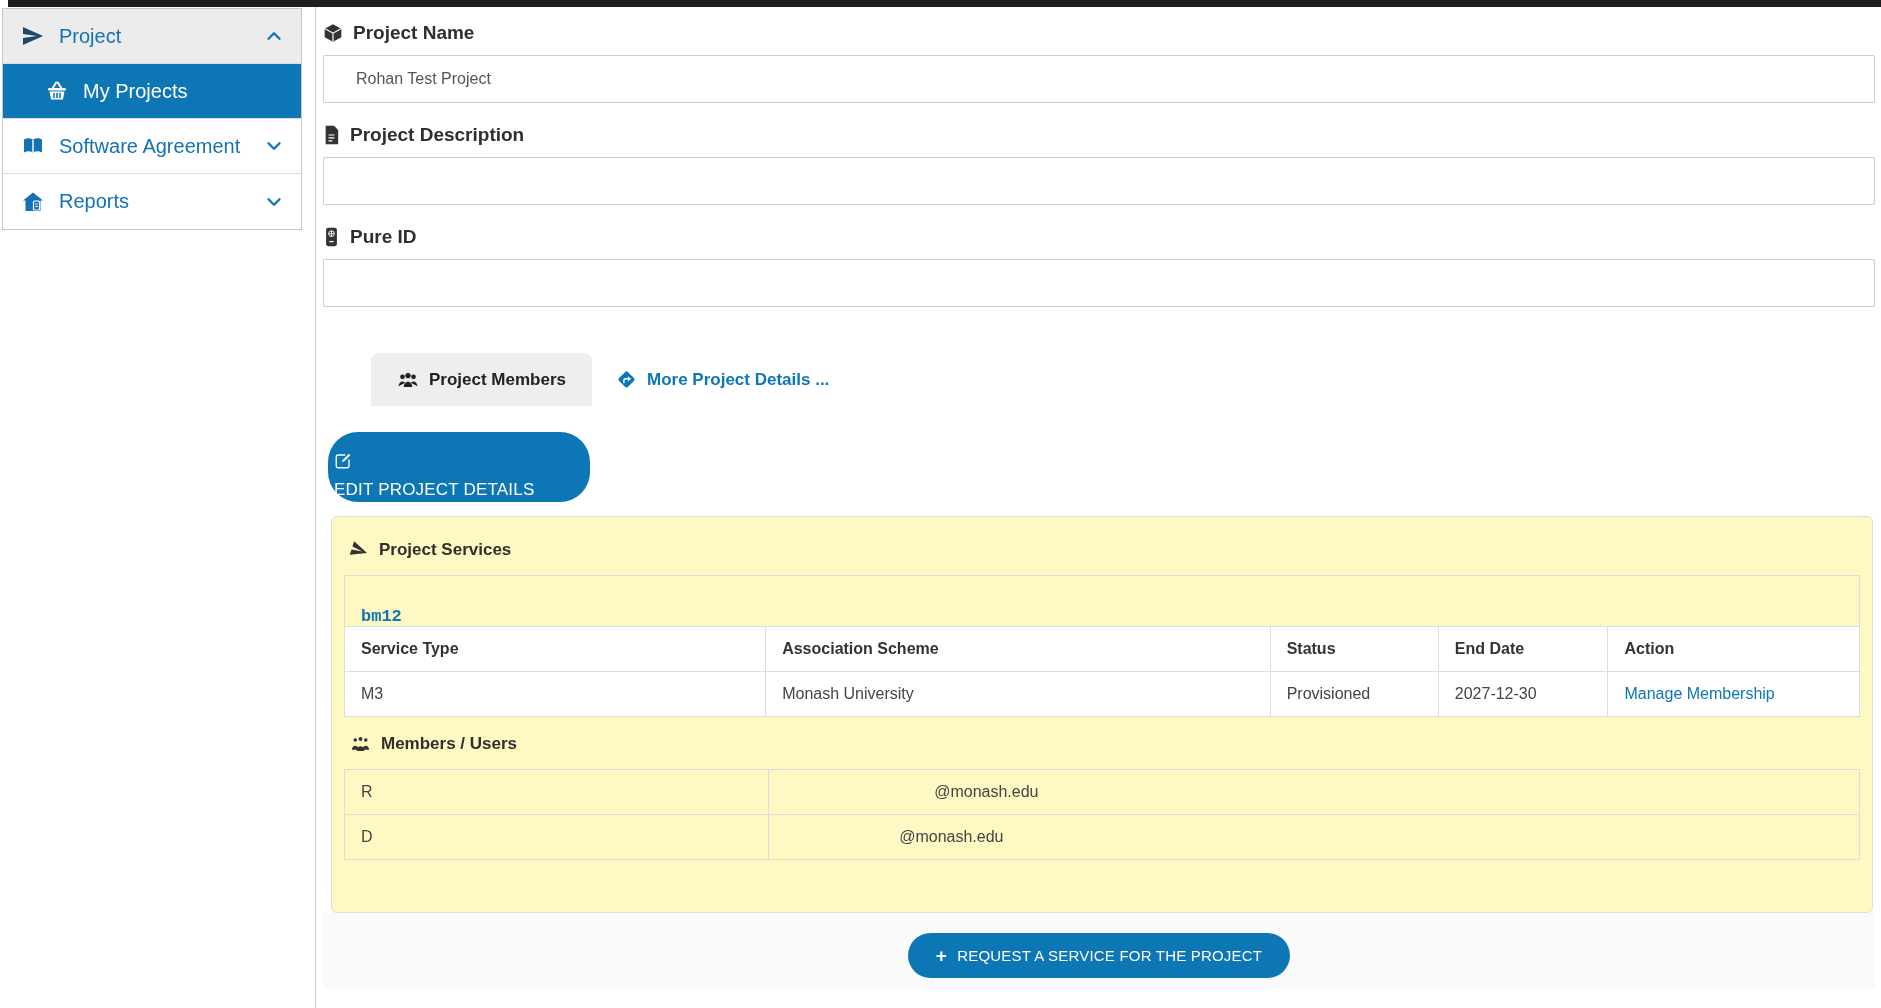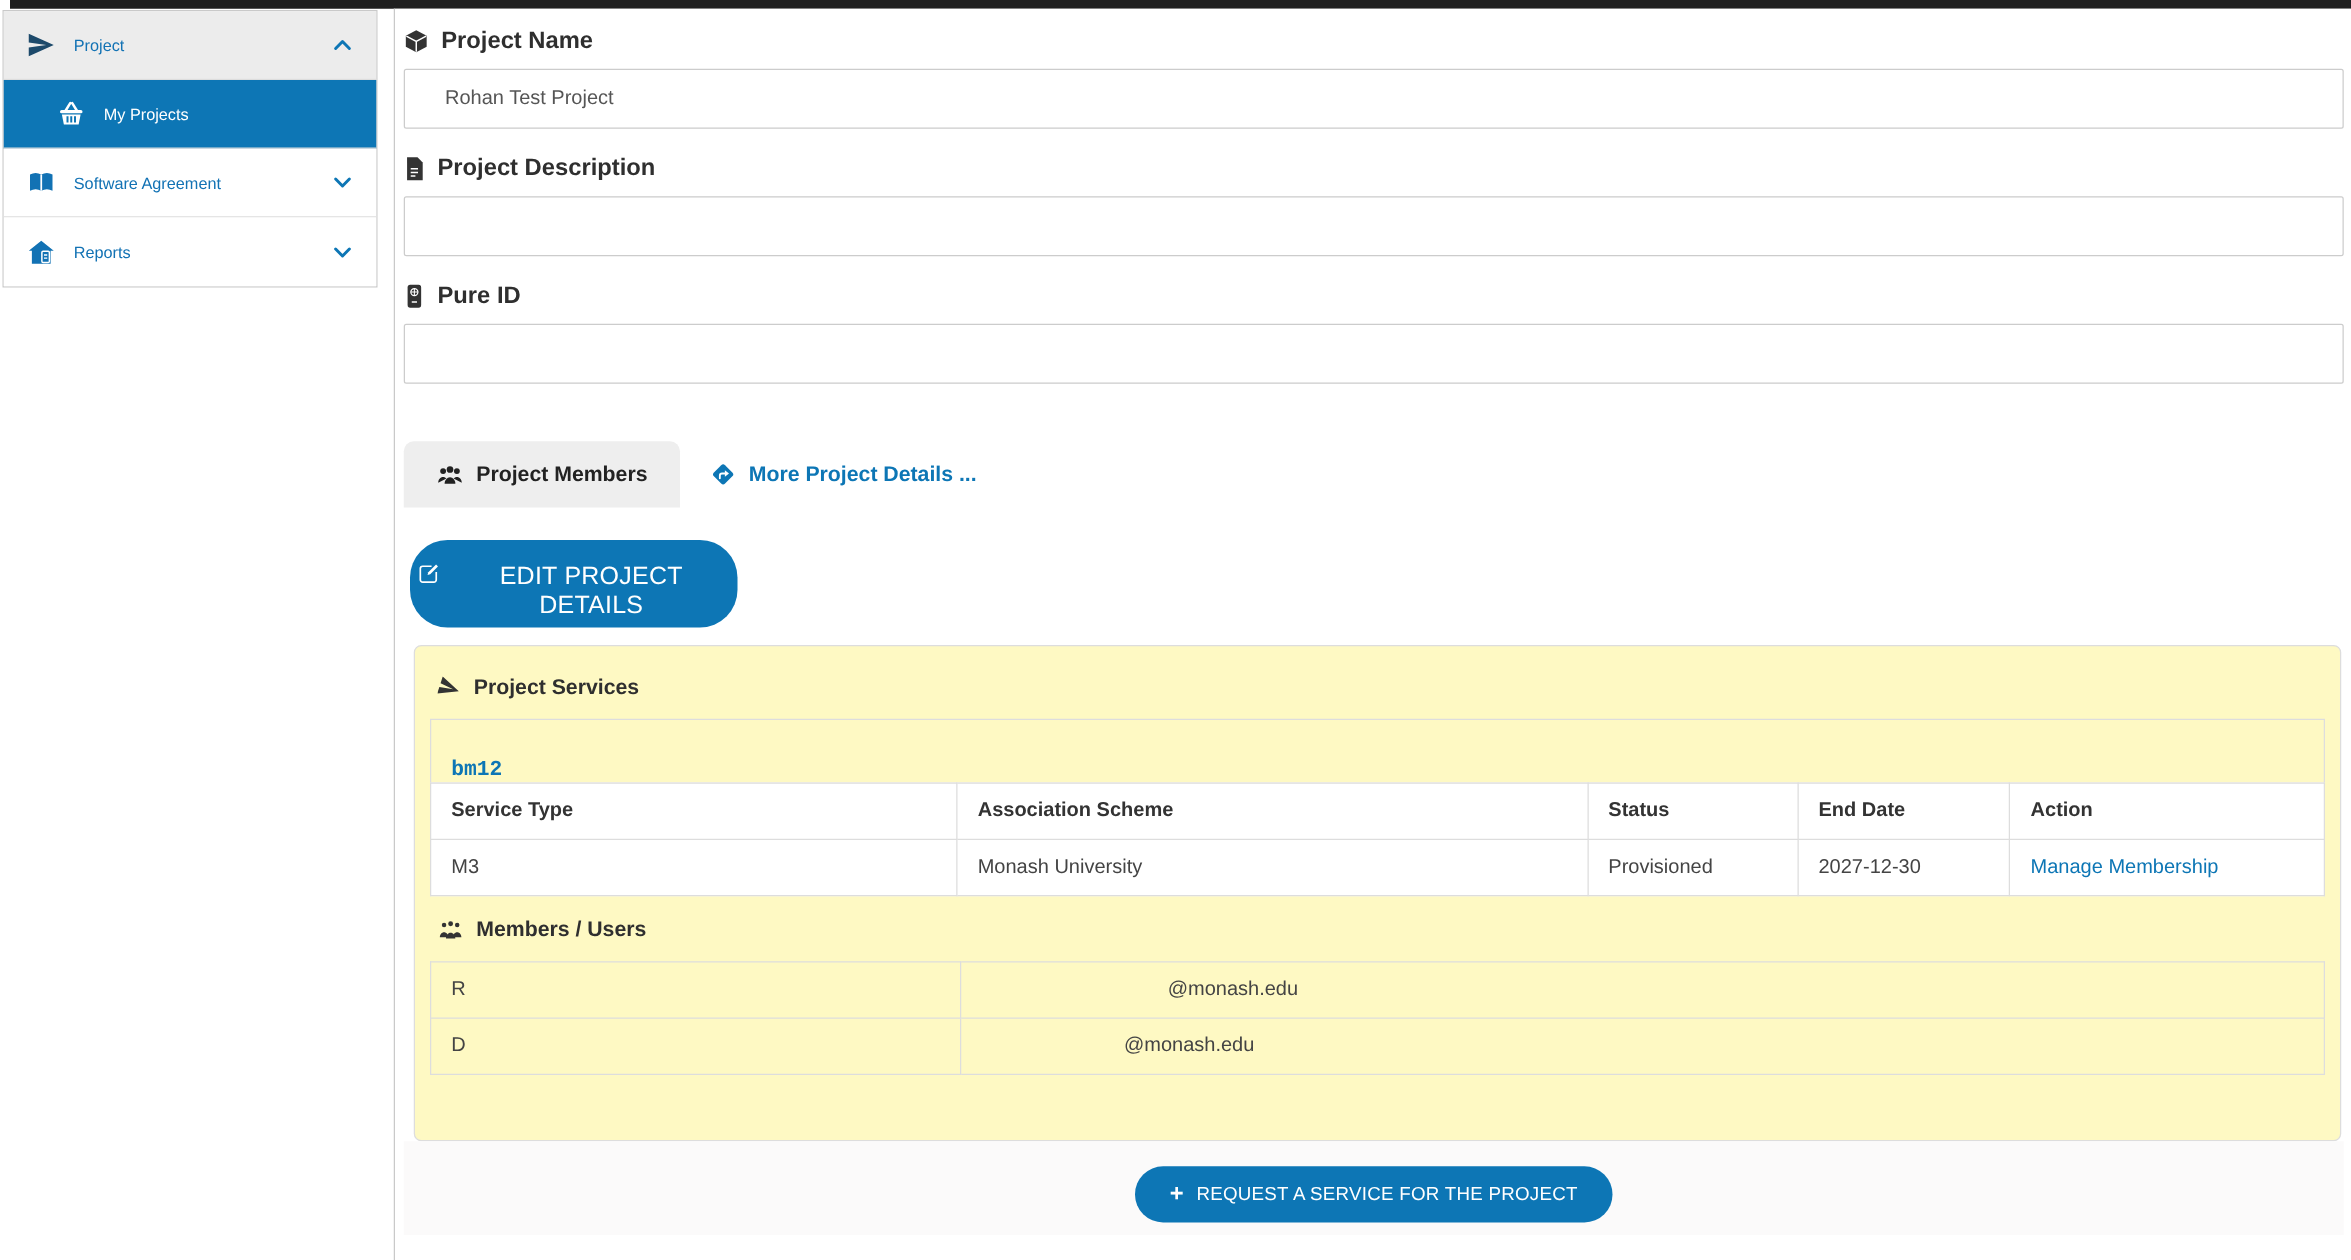--- a/index.html
+++ b/index.html
@@ -13,21 +13,21 @@
   .topbar { height:7px; background:#1f1f1f; margin-left:8px; }
 
   .layout { display:flex; height:1001px; }
 
   
   .sidebar-col { width:315px; flex:none; }
   .sidebar-menu { margin:1px 0 0 2px; width:300px; border:1px solid #c9c9c9; background:#fff; }
   .side-item {
     display:flex; align-items:center; height:55px;
     padding-left:18px; gap:14px;
-    color:#1272b4; font-size:13px;
+    color:#1272b4; font-size:20px;
     border-bottom:1px solid #ddd;
     cursor:pointer; background:#fff;
   }
   .side-item:last-child { border-bottom:none; }
   .side-item.header { background:#ececec; }
   .side-item.active { background:#0d76b5; color:#fff; }
   .side-item.sub { padding-left:42px; }
   .side-item .chevron { margin-left:auto; margin-right:16px; display:flex; }
   .side-item svg { flex:none; }
 
@@ -45,21 +45,21 @@
   }
   .text-input {
     width:100%; height:48px;
     border:1px solid #ccc; border-radius:2px;
     font-size:16px; color:#555; padding:0 32px;
     font-family:"Liberation Sans", sans-serif;
     margin-bottom:16px; background:#fff;
   }
 
   
-  .tabs { display:flex; align-items:center; margin-top:30px; height:53px; }
+  .tabs { display:flex; align-items:center; margin-top:30px; height:53px;margin-left:48px; }
   .tab-active {
     background:#eeeeee; border-radius:8px 8px 0 0;
     height:53px; padding:0 26px;
     display:flex; align-items:center; gap:10px;
     font-weight:bold; font-size:17px; color:#222; cursor:pointer;
   }
   .tab-link {
     margin-left:24px; display:flex; align-items:center; gap:10px;
     color:#0d76b5; font-weight:bold; font-size:17px; cursor:pointer;
   }
@@ -68,22 +68,23 @@
   .lead-table { margin-top:19px; border:1px solid #ddd; display:flex; background:#fff; }
   .lead-cell-label { width:30%; border-right:1px solid #ddd; padding:12px 16px; font-weight:bold; font-size:16px; color:#333; }
   .lead-cell-value { flex:1; padding:12px 16px 12px 357px; font-size:16px; color:#444; }
 
   
   .edit-btn {
     margin-top:26px; margin-left:5px; width:262px; height:70px;
     border:none; border-radius:30px; background:#0d76b5; color:#fff;
     display:flex; justify-content:center; align-items:flex-start;
     padding-top:18px; gap:10px;
-    font-size:20px; letter-spacing:.2px; cursor:pointer;
+    font-size:17px; letter-spacing:.2px; cursor:pointer;
     font-family:"Liberation Sans", sans-serif;
+    flex-direction:column;
   }
   .request-btn {
     height:45px; border:none; border-radius:23px; background:#0d76b5; color:#fff;
     display:flex; align-items:center; gap:10px; padding:0 28px;
     font-size:15px; letter-spacing:.2px; cursor:pointer;
     font-family:"Liberation Sans", sans-serif;
   }
   .plus-glyph { font-size:19px; font-weight:bold; line-height:1; }
 
   

